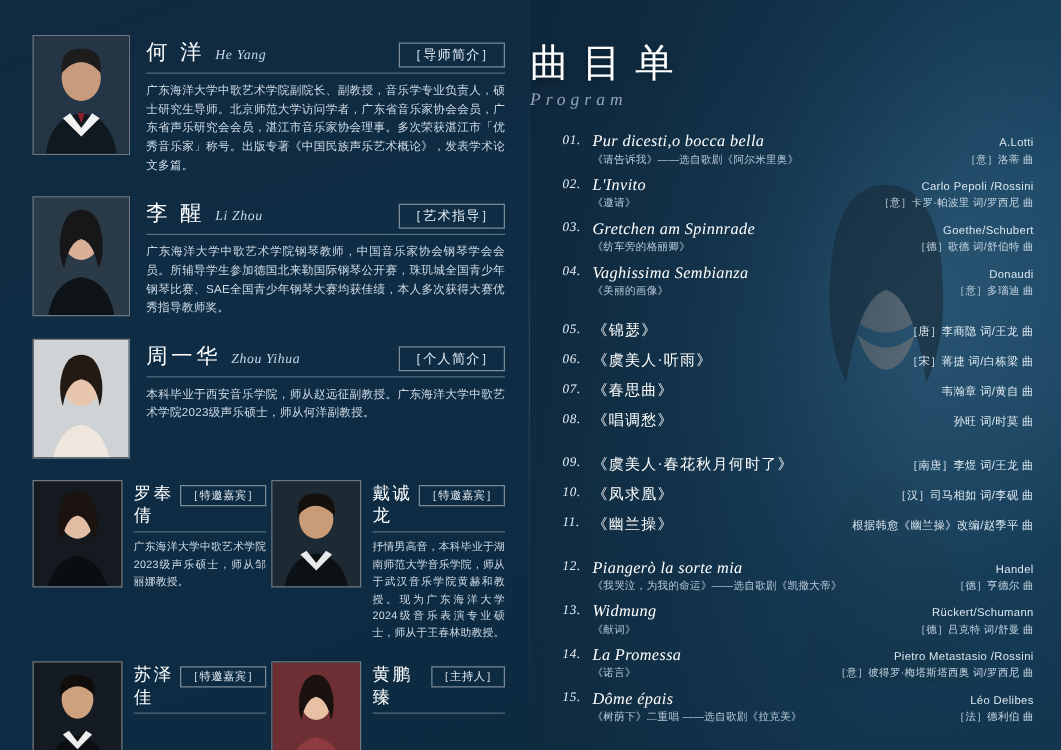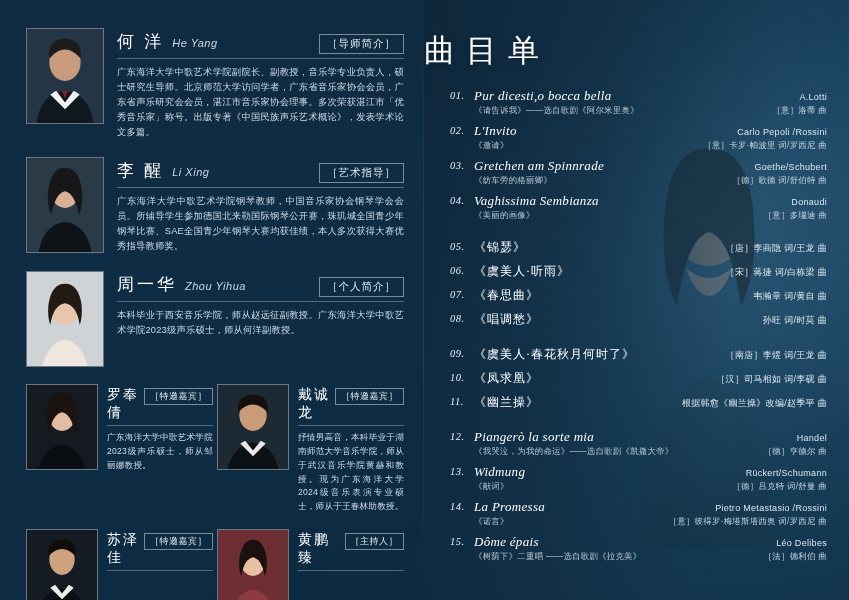--- a/index.html
+++ b/index.html
@@ -53,21 +53,21 @@
     margin-bottom: 6px;
   }
   .cn-name {
     font-family: "Liberation Serif", serif;
     font-size: 17px;
     color: #ffffff;
     letter-spacing: 3px;
     font-weight: 400;
   }
   .en-name {
-    font-family: Liberation Sans, sans-serif;
+    font-family: Liberation Serif, serif;
     font-style: italic;
     font-size: 11px;
     color: #c8d8e6;
     margin-left: 8px;
     letter-spacing: 0.5px;
   }
   .role-tag {
     margin-left: auto;
     font-size: 10.5px;
     color: #e6eef5;
@@ -242,21 +242,21 @@
         <svg viewBox="0 0 78 96" preserveAspectRatio="xMidYMid slice" aria-hidden="true">
           <rect width="78" height="96" fill="#2a3a47"></rect>
           <ellipse cx="39" cy="33" rx="15" ry="18" fill="#d9b097"></ellipse>
           <path d="M22 32 q3 -22 17 -22 q14 0 17 22 q2 16 -3 26 q-4 -22 -14 -24 q-10 2 -14 24 q-5 -10 -3 -26z" fill="#17171a"></path>
           <path d="M12 96 q5 -28 27 -31 q22 3 27 31z" fill="#0e1318"></path>
         </svg>
       </div>
       <div class="bio-body">
         <div class="name-row">
           <span class="cn-name">李 醒</span>
-          <span class="en-name">Li Xing</span>
+          <span class="en-name">Li Zhou</span>
           <span class="role-tag">［艺术指导］</span>
         </div>
         <div class="bio-text">广东海洋大学中歌艺术学院钢琴教师，中国音乐家协会钢琴学会会员。所辅导学生参加德国北来勒国际钢琴公开赛，珠玑城全国青少年钢琴比赛、SAE全国青少年钢琴大赛均获佳绩，本人多次获得大赛优秀指导教师奖。</div>
       </div>
     </div>
 
     <div class="bio">
       <div class="photo">
         <svg viewBox="0 0 78 96" preserveAspectRatio="xMidYMid slice" aria-hidden="true">
           <rect width="78" height="96" fill="#cfd3d6"></rect>
@@ -364,20 +364,21 @@
       </defs>
       <ellipse cx="128" cy="96" rx="42" ry="52" fill="#dcae92"></ellipse>
       <path d="M84 92 q6 -62 44 -62 q38 0 44 62 q6 60 -12 96 q-10 -68 -32 -74 q-22 6 -32 74 q-18 -36 -12 -96z" fill="#1c1512"></path>
       <path d="M60 430 q10 -150 68 -172 q58 22 68 172z" fill="url(#dressG)"></path>
       <path d="M105 150 q23 20 46 0 q-8 26 -23 28 q-15 -2 -23 -28z" fill="#e7bda0"></path>
     </svg>
     <div class="veil"></div>
 
     <div class="prog-head">
       <div class="prog-title">曲目单</div>
+      <div class="prog-sub">Program</div>
     </div>
 
     <div class="prog-list">
 
       <div class="item">
         <div class="num">01.</div>
         <div class="item-main">
           <div class="t-line">
             <span class="t-title">Pur dicesti,o bocca bella</span>
             <span class="t-credit">A.Lotti</span>

